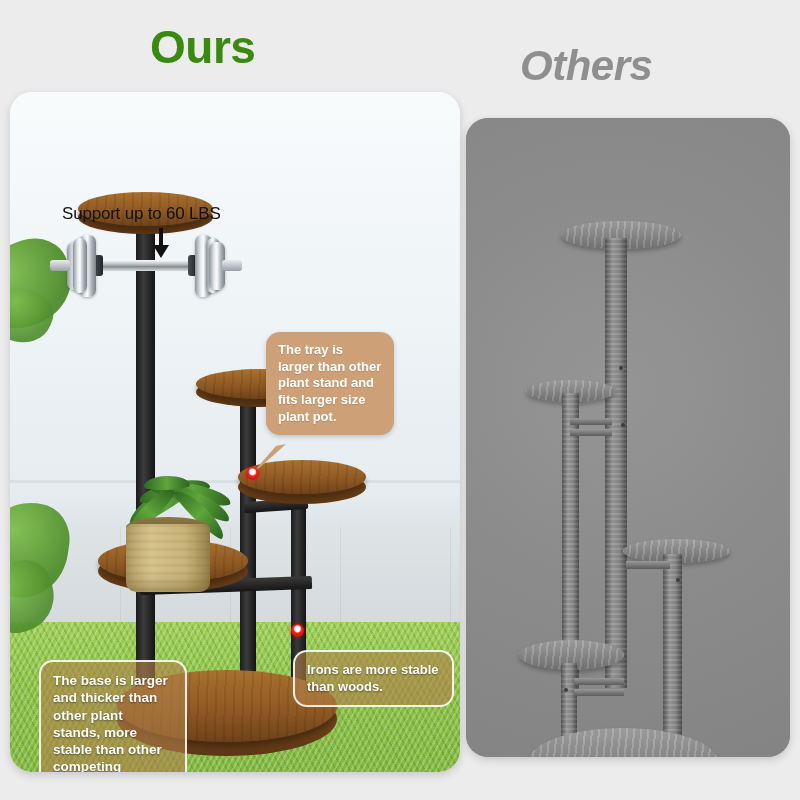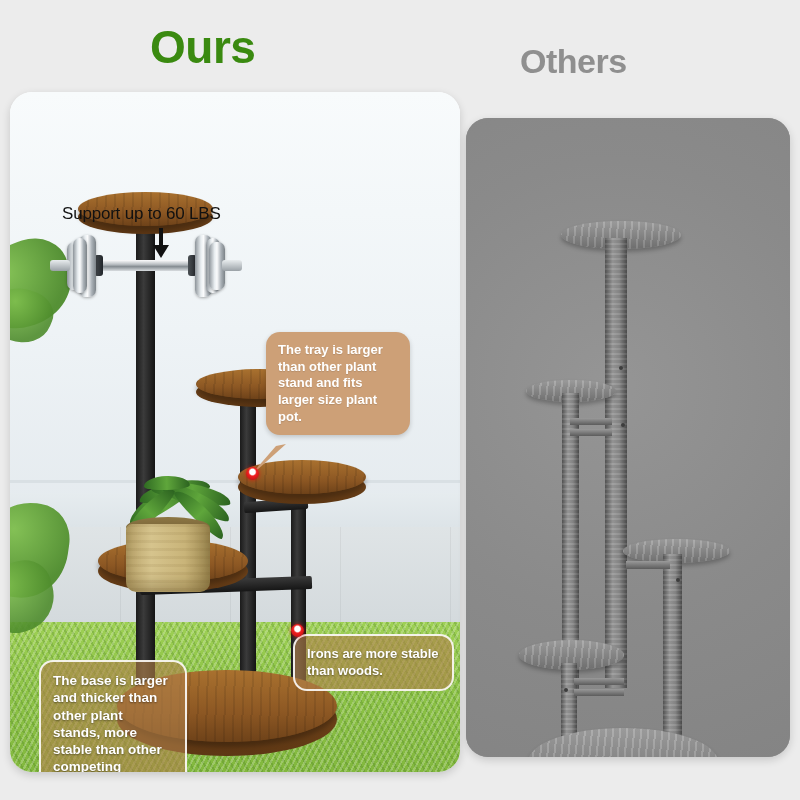--- a/index.html
+++ b/index.html
@@ -25,22 +25,23 @@
   }
   #heading-ours {
     left: 150px;
     top: 20px;
     font-size: 46px;
     color: #3a8a10;
   }
   #heading-others {
     left: 520px;
     top: 42px;
-    font-size: 34px;
+    font-size: 42px;
     color: #8f8f8f;
+    font-style: italic;
   }
 
   
   .card {
     position: absolute;
     border-radius: 22px;
     overflow: hidden;
   }
 
   #card-ours {
@@ -213,22 +214,22 @@
     background: #cda077;
     box-shadow: 0 2px 5px rgba(0,0,0,0.18);
     text-shadow: 0 1px 1px rgba(0,0,0,0.12);
   }
   .callout.glass {
     background: rgba(176,128,72,0.62);
     border: 2px solid rgba(255,255,255,0.88);
     text-shadow: 0 1px 2px rgba(0,0,0,0.45);
   }
 
-  #callout-tray   { left: 256px; top: 240px; width: 144px; font-size: 13px; }
-  #callout-irons  { left: 283px; top: 542px; width: 161px; font-size: 13px; }
+  #callout-tray   { left: 256px; top: 240px; width: 128px; font-size: 13px; }
+  #callout-irons  { left: 283px; top: 558px; width: 161px; font-size: 13px; }
   #callout-base   { left: 29px;  top: 568px; width: 148px; font-size: 13.5px; }
 
   
   #tray-pointer {
     position: absolute;
     left: 236px;
     top: 352px;
     width: 40px;
     height: 36px;
   }

